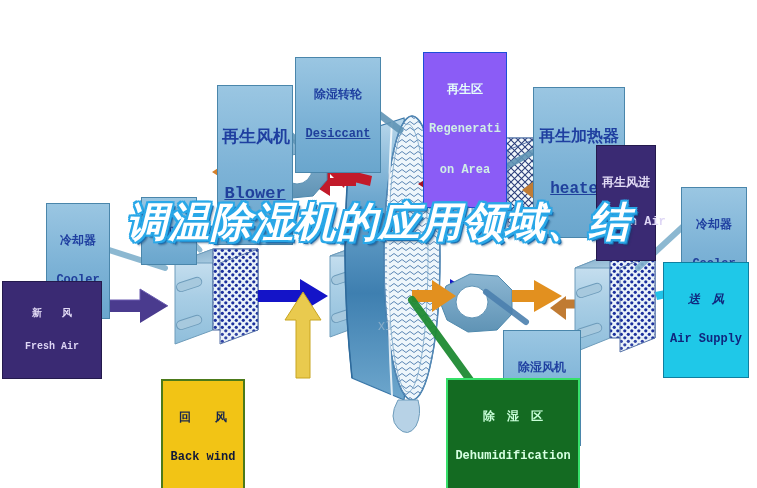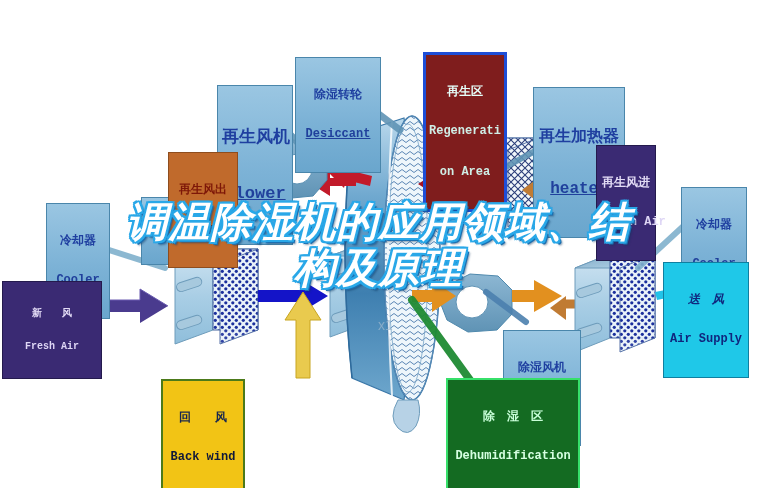--- a/index.html
+++ b/index.html
@@ -46,22 +46,22 @@
   .sky {
     background: linear-gradient(180deg,#9ac6e2 0%, #7cb2d6 55%, #6aa6cd 100%);
     border: 1px solid #4a86ab;
     color: #2a3f8f;
   }
   .sky .cn { color: #1f3fa0; }
   .sky .en { color: #20409c; text-decoration: underline; }
 
   
   .teal {
-    background: #7f1d1d;
-    border: 3px solid #1d4ed8;
+    background: #8b5cf6;
+    border: 1px solid #1d4ed8;
     color: #d9fff4;
   }
   .teal .cn { color: #e6fffa; }
   .teal .en { color: #cfeee6; }
 
   
   .orange {
     background: #c06a2c;
     border: 1px solid #8e4d1e;
   }
@@ -324,24 +324,20 @@
     <span class="cn">再生区</span>
     <span class="en">Regenerati</span>
     <span class="en">on Area</span>
   </div>
 
   <div class="lbl sky" style="left:533px;top:87px;width:92px;padding:3px 4px;font-size:16px;">
     <span class="cn">再生加热器</span>
     <span class="en">heater</span>
   </div>
 
-  <div class="lbl orange" style="left:168px;top:152px;width:70px;padding:3px 4px;font-size:12px;">
-    <span class="cn">再生风出</span>
-    <span class="en">Exhaust</span>
-  </div>
 
   <div class="lbl purple" style="left:596px;top:145px;width:60px;padding:3px 4px;font-size:12px;">
     <span class="cn">再生风进</span>
     <span class="en">Fresh Air</span>
   </div>
 
   <div class="lbl sky" style="left:681px;top:187px;width:66px;padding:3px 4px;font-size:12px;">
     <span class="cn">冷却器</span>
     <span class="en">Cooler</span>
   </div>
@@ -376,16 +372,15 @@
     
   </div>
 
   <div class="lbl cyan" style="left:663px;top:262px;width:86px;padding:3px 4px;font-size:12px;">
     <span class="cn">送　风</span>
     <span class="en">Air Supply</span>
   </div>
 
   <div id="title">
     <span class="line">调温除湿机的应用领域、结</span>
-    <span class="line">构及原理</span>
   </div>
 
 </div>
 
 </body></html>

